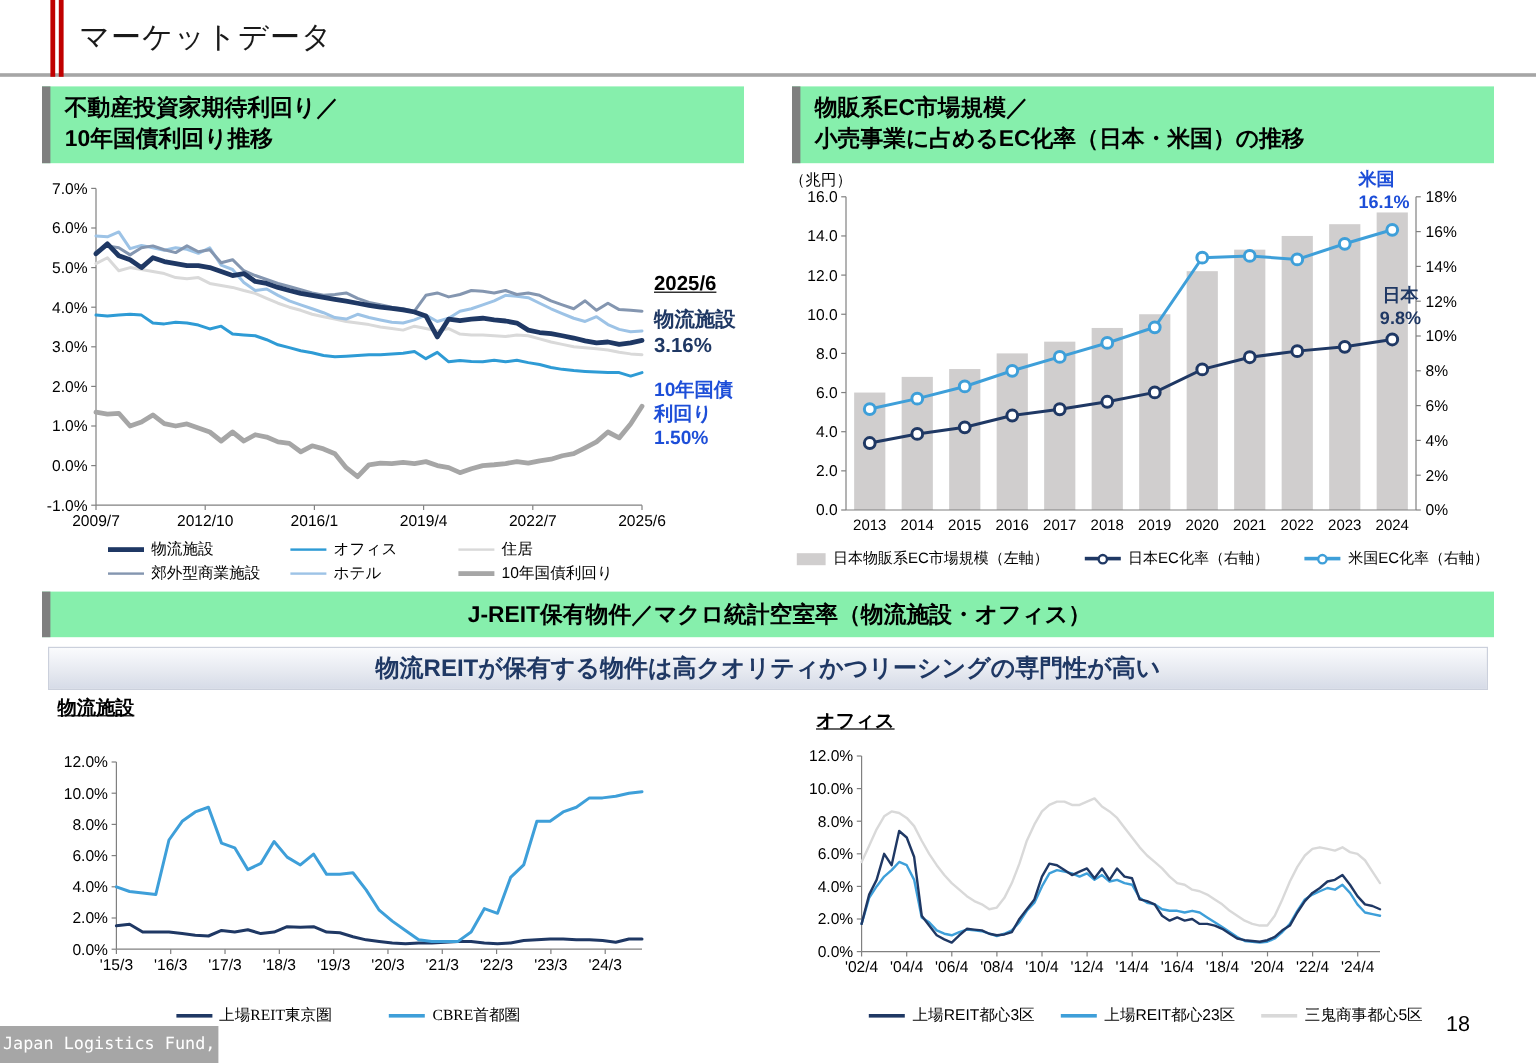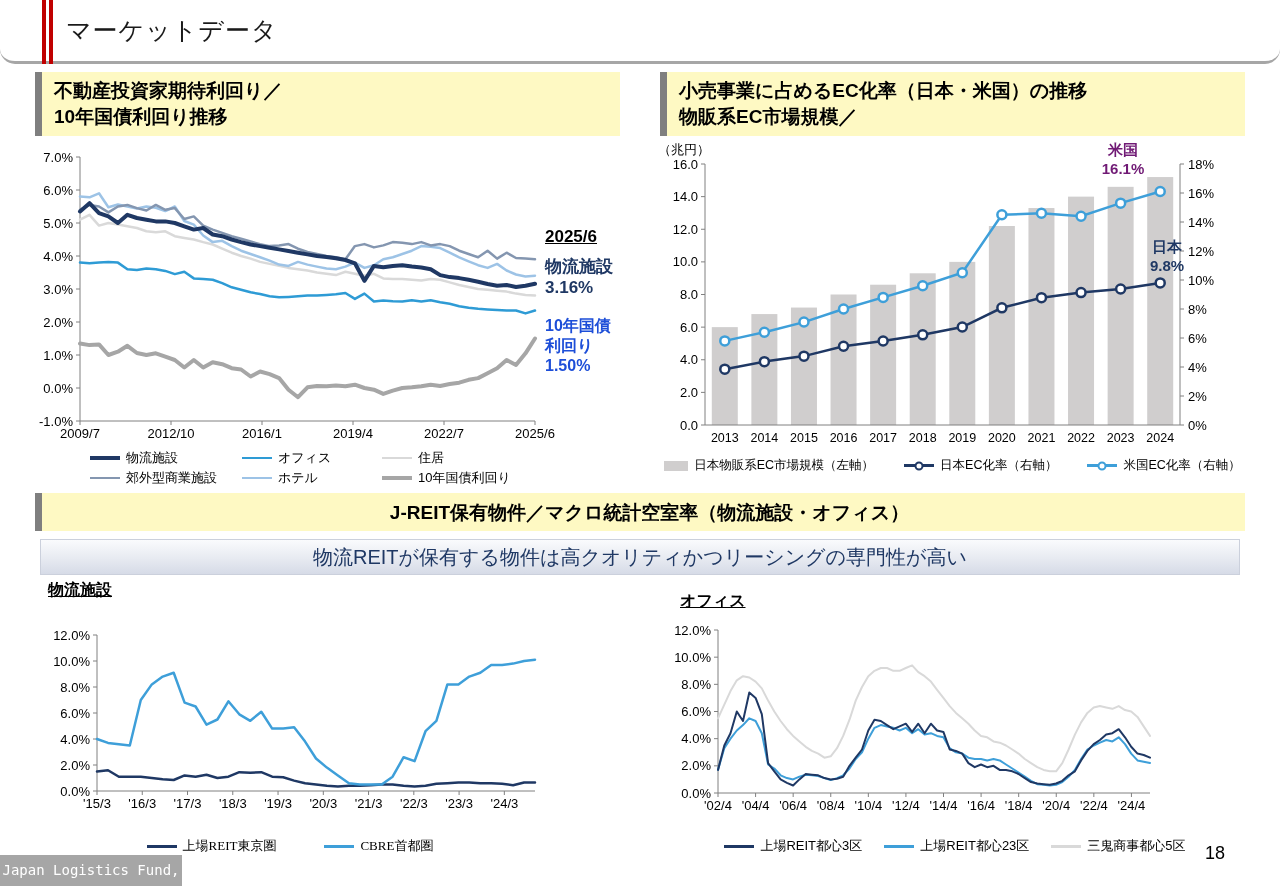--- a/index.html
+++ b/index.html
@@ -1,48 +1,48 @@
 <!DOCTYPE html>
 <html><head>
 <meta charset="utf-8">
 <style>
   html,body{margin:0;padding:0;background:#fff;}
   .slide{position:relative;width:1280px;height:886px;background:#fff;overflow:hidden;
          font-family:"Liberation Sans","DejaVu Sans",sans-serif;color:#000;}
   
-  .slide-header{position:absolute;top:0;left:0;width:1280px;height:61px;border-bottom:3px solid #A6A6A6;border-radius:15px;}
+  .slide-header{position:absolute;top:0;left:0;width:1280px;height:61px;border-bottom:3px solid #A6A6A6;}
   .red-bar{position:absolute;top:0;width:4px;height:64px;background:#C00000;z-index:2;}
   .red-bar.b1{left:42px}.red-bar.b2{left:49px}
   .page-title{position:absolute;left:66px;top:14px;margin:0;font-size:25px;font-weight:500;color:#1a1a1a;letter-spacing:1px;}
   
-  .sec-header{position:absolute;background:#fef9c3;border-left:7px solid #7F7F7F;box-sizing:border-box;
+  .sec-header{position:absolute;background:#86efac;border-left:7px solid #7F7F7F;box-sizing:border-box;
               padding:6px 0 0 12px;font-weight:bold;font-size:19px;line-height:1.35;color:#000;}
   #sec-yield{left:35px;top:72px;width:585px;height:64px;}
   #sec-ec{left:660px;top:72px;width:585px;height:64px;}
   #sec-jreit{left:35px;top:493px;width:1210px;height:38px;padding-top:7px;text-align:center;}
   
   #banner{position:absolute;left:40px;top:539px;width:1200px;height:36px;box-sizing:border-box;
           background:linear-gradient(180deg,#FAFBFD 0%,#E7EAF1 55%,#D6DBE7 100%);
-          border:1px solid #CBD0DC;text-align:center;line-height:34px;font-size:20px;font-weight:normal;color:#1F3864;}
+          border:1px solid #CBD0DC;text-align:center;line-height:34px;font-size:20px;font-weight:bold;color:#1F3864;}
   .sub-label{position:absolute;font-size:16px;font-weight:bold;color:#000;text-decoration:underline;}
   #label-logi{left:48px;top:580px;}
   #label-office{left:680px;top:591px;}
   
   svg.chart{position:absolute;overflow:visible;}
   #chart-yield{left:35px;top:146px;}
   #chart-ec{left:655px;top:150px;}
   #chart-logi{left:40px;top:620px;}
   #chart-office{left:660px;top:615px;}
   .unit-label{position:absolute;left:658px;top:141px;font-size:13px;color:#000000;}
   
   .anno{position:absolute;font-weight:bold;line-height:1.25;}
   #anno-date{left:545px;top:226px;font-size:17px;color:#000;text-decoration:underline;}
   #anno-logi{left:545px;top:256px;font-size:17px;color:#1F3864;}
   #anno-bond{left:545px;top:316px;font-size:16px;color:#1d4ed8;}
-  #anno-us{left:1088px;top:141px;width:70px;font-size:15px;color:#701a75;text-align:center;}
+  #anno-us{left:1132px;top:141px;width:70px;font-size:15px;color:#1d4ed8;text-align:left;}
   #anno-jp{left:1132px;top:238px;width:70px;font-size:15px;color:#1F3864;text-align:center;}
   
   .legend{position:absolute;font-size:13px;color:#000;}
   .lg-item{display:inline-flex;align-items:center;gap:6px;white-space:nowrap;}
   .lg-swatch{display:inline-block;position:relative;flex:none;}
   .lg-dot{position:absolute;left:50%;top:50%;transform:translate(-50%,-50%);width:5px;height:5px;border-radius:50%;
           border:2.5px solid;background:#fff;}
   #lg-yield{left:90px;top:449px;display:grid;grid-template-columns:152px 140px 180px;row-gap:2px;}
   #lg-ec{left:655px;top:457px;width:595px;display:flex;justify-content:center;gap:30px;font-size:12.5px;}
   #lg-logi{left:40px;top:837px;width:500px;display:flex;justify-content:center;gap:48px;font-family:Liberation Serif, serif;}
@@ -62,22 +62,22 @@
     <span class="red-bar b2"></span>
     <h1 class="page-title">マーケットデータ</h1>
   </div>
 
   <div class="sec-header" id="sec-yield">
     <div>不動産投資家期待利回り／</div>
     <div>10年国債利回り推移</div>
   </div>
 
   <div class="sec-header" id="sec-ec">
+    <div>物販系EC市場規模／</div>
     <div>小売事業に占めるEC化率（日本・米国）の推移</div>
-    <div>物販系EC市場規模／</div>
   </div>
 
   <svg class="chart" id="chart-yield" width="505" height="300" viewBox="0 0 505 300">
       <line x1="45" y1="11" x2="45" y2="275" stroke="#808080" stroke-width="1"></line>
       <line x1="45" y1="275" x2="500" y2="275" stroke="#808080" stroke-width="1"></line>
       <line x1="41" y1="11" x2="45" y2="11" stroke="#808080"></line>
       <text x="38" y="15.5" text-anchor="end" font-size="13" fill="#000">7.0%</text>
       <line x1="41" y1="44" x2="45" y2="44" stroke="#808080"></line>
       <text x="38" y="48.5" text-anchor="end" font-size="13" fill="#000">6.0%</text>
       <line x1="41" y1="77" x2="45" y2="77" stroke="#808080"></line>

